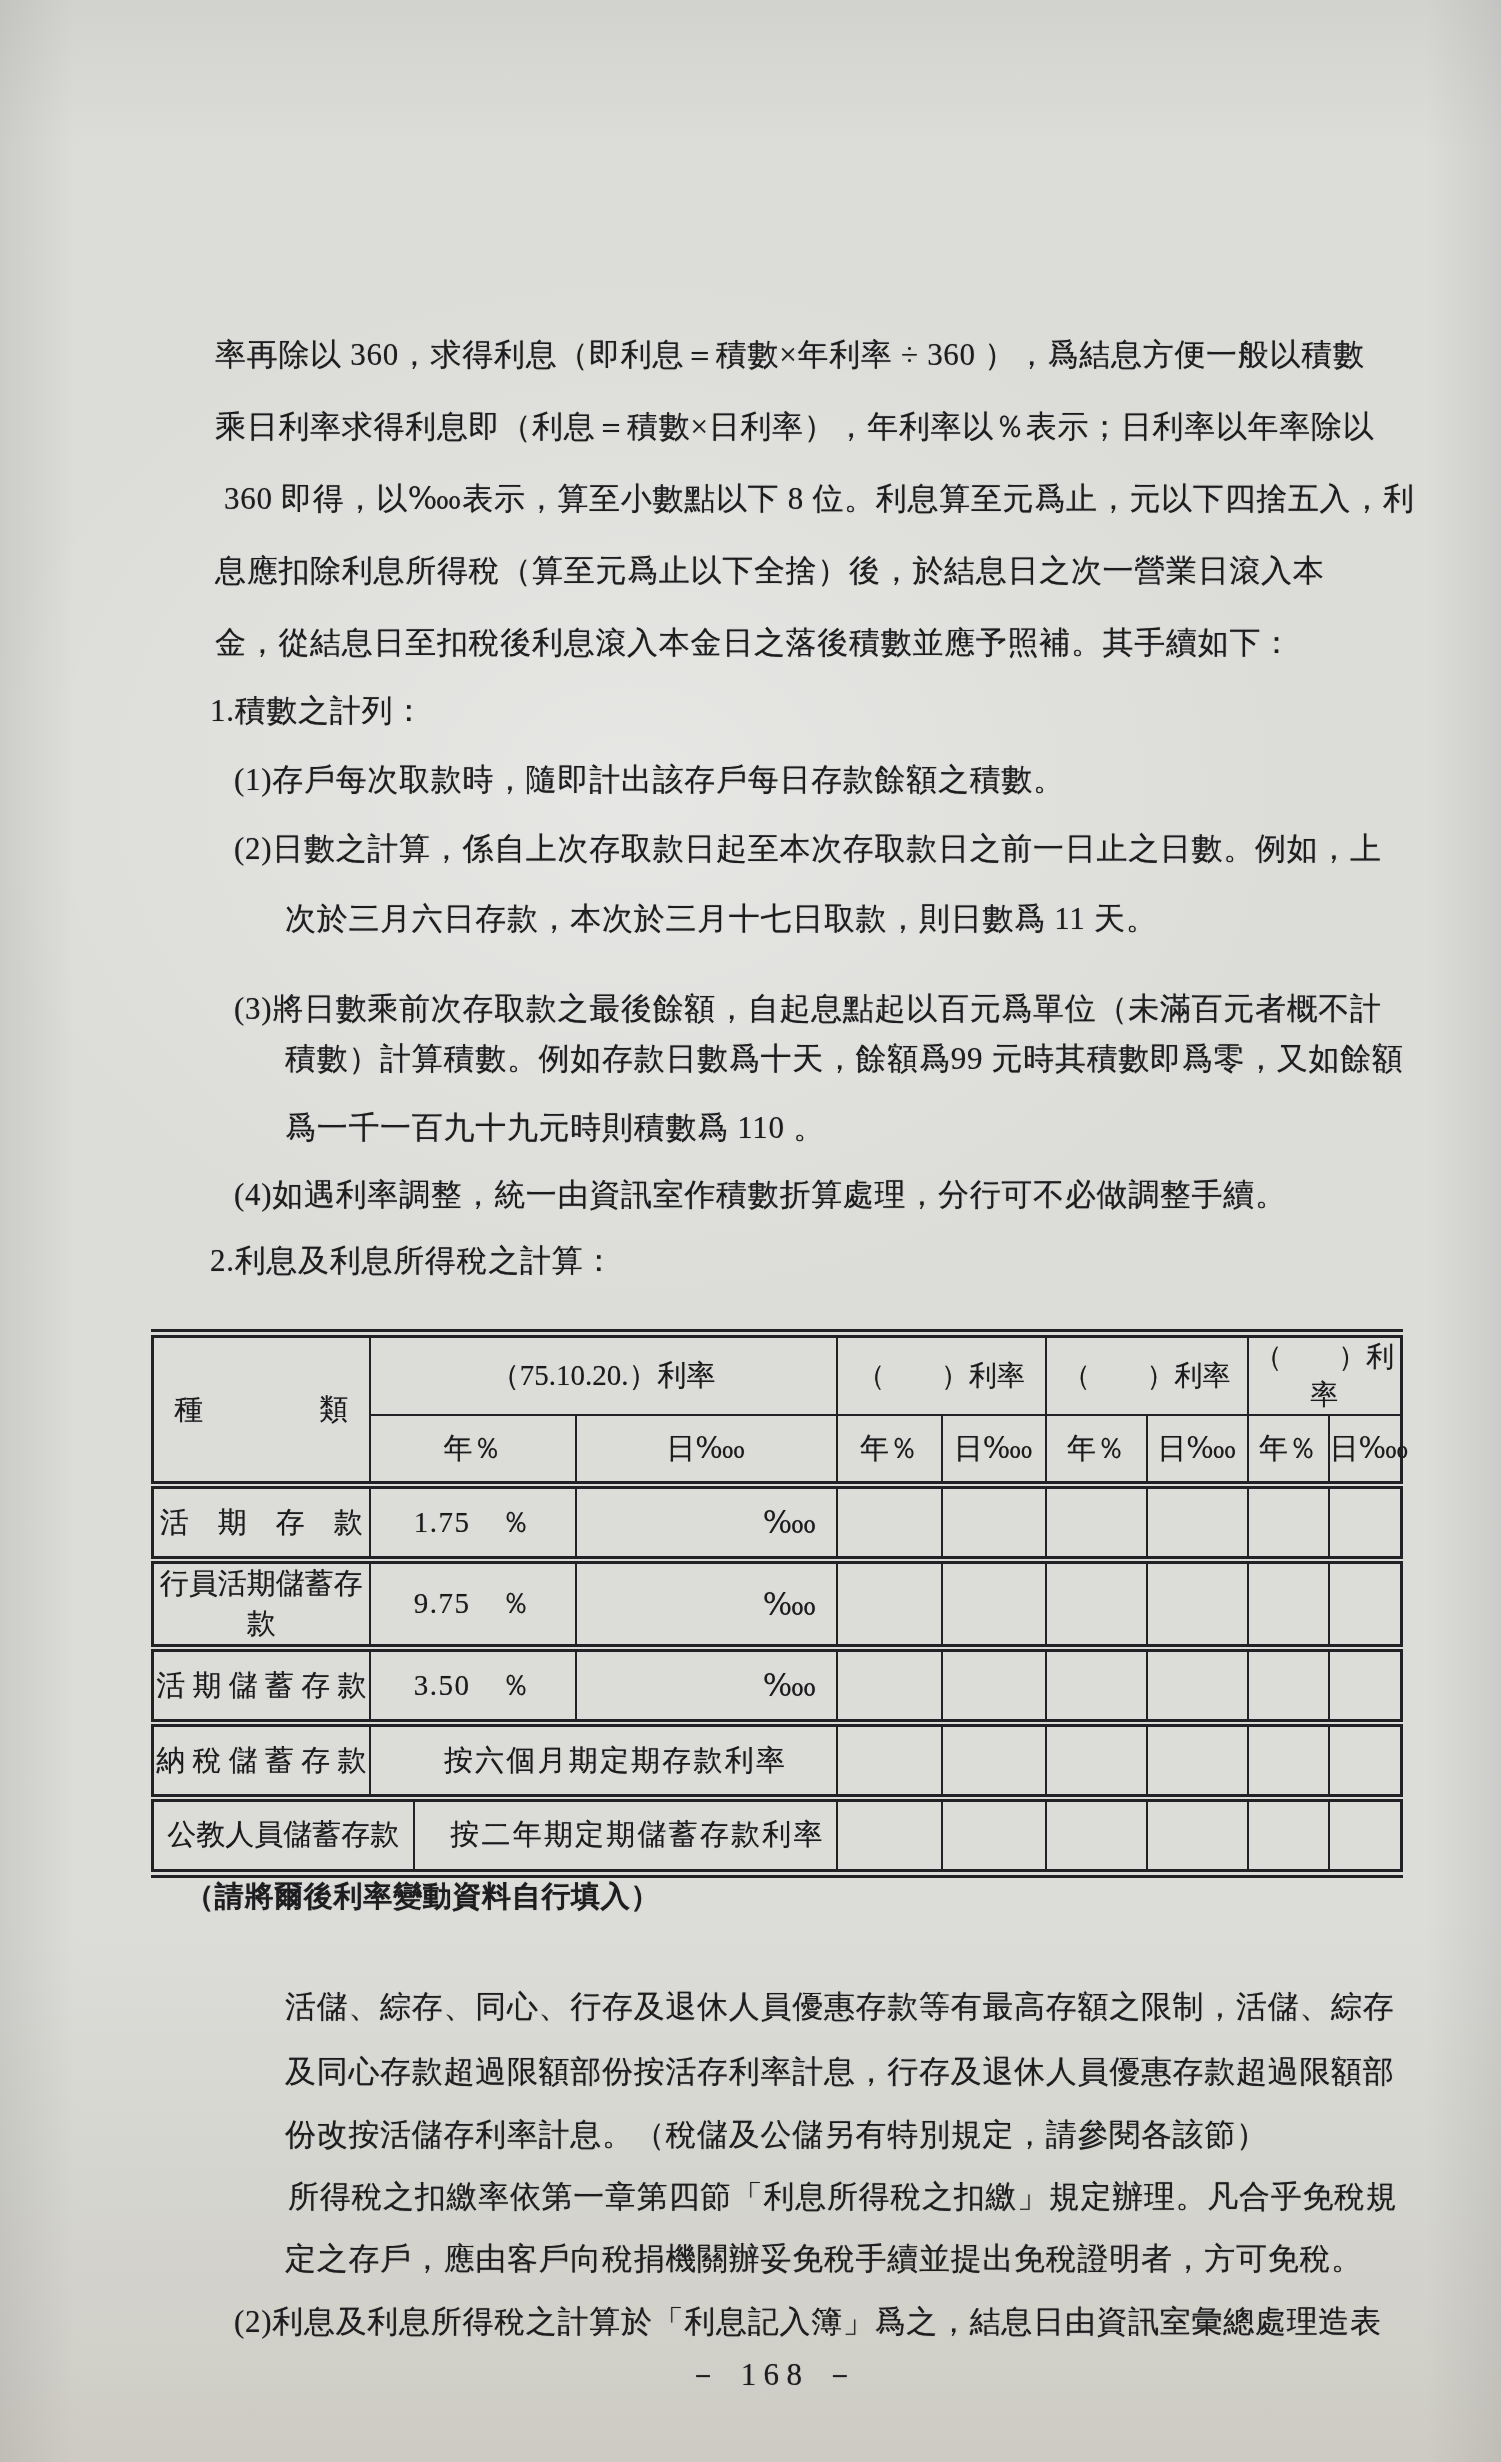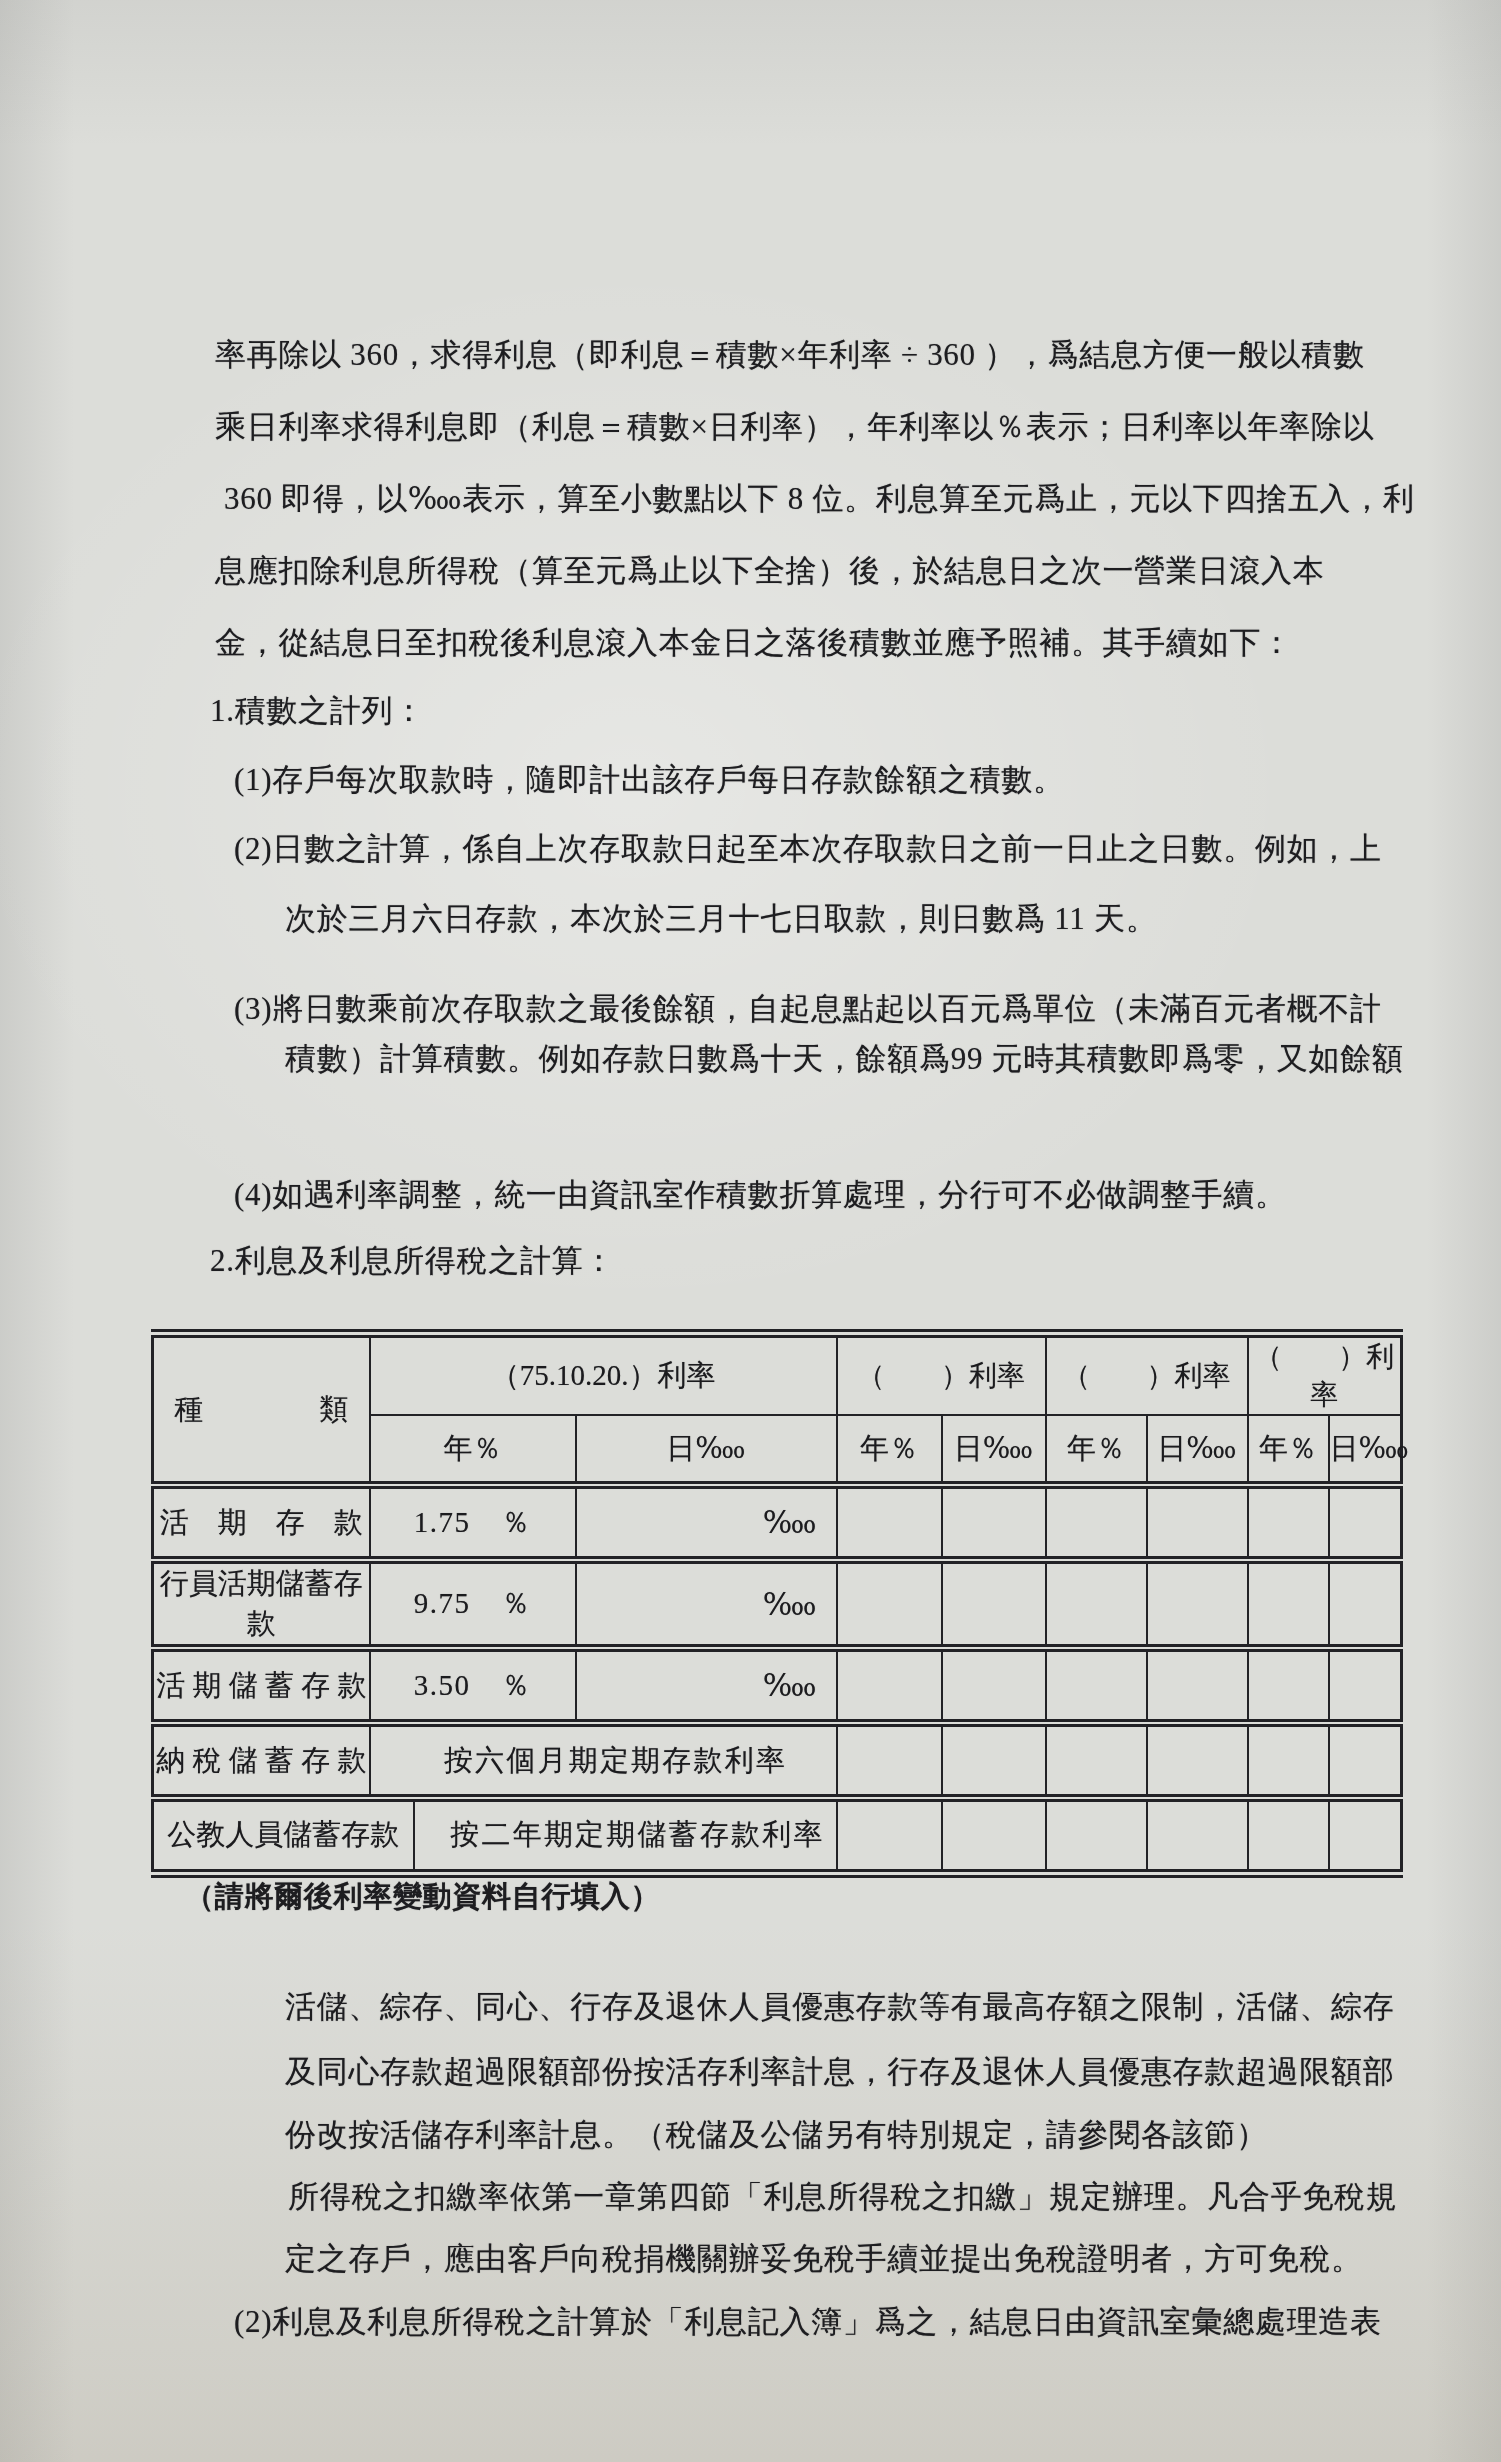--- a/index.html
+++ b/index.html
@@ -62,20 +62,21 @@
   <div class="line" style="left:224px;top:478px;">360 即得，以‱表示，算至小數點以下 8 位。利息算至元爲止，元以下四捨五入，利</div>
   <div class="line" style="left:215px;top:550px;">息應扣除利息所得稅（算至元爲止以下全捨）後，於結息日之次一營業日滾入本</div>
   <div class="line" style="left:215px;top:622px;">金，從結息日至扣稅後利息滾入本金日之落後積數並應予照補。其手續如下：</div>
 
   <div class="line" style="left:210px;top:690px;">1.積數之計列：</div>
   <div class="line" style="left:234px;top:759px;">(1)存戶每次取款時，隨即計出該存戶每日存款餘額之積數。</div>
   <div class="line" style="left:234px;top:828px;text-align:center;">(2)日數之計算，係自上次存取款日起至本次存取款日之前一日止之日數。例如，上</div>
   <div class="line" style="left:285px;top:898px;">次於三月六日存款，本次於三月十七日取款，則日數爲 11 天。</div>
   <div class="line" style="left:234px;top:988px;">(3)將日數乘前次存取款之最後餘額，自起息點起以百元爲單位（未滿百元者概不計</div>
   <div class="line" style="left:285px;top:1038px;">積數）計算積數。例如存款日數爲十天，餘額爲99 元時其積數即爲零，又如餘額</div>
+  <div class="line" style="left:285px;top:1107px;">爲一千一百九十九元時則積數爲 110 。</div>
   <div class="line" style="left:234px;top:1174px;">(4)如遇利率調整，統一由資訊室作積數折算處理，分行可不必做調整手續。</div>
 
   <div class="line" style="left:210px;top:1240px;">2.利息及利息所得稅之計算：</div>
 
 
   <div id="rate-table-wrap">
     <table class="rates">
       <colgroup>
         <col class="cA">
           <col class="cB">
@@ -165,15 +166,16 @@
 
   <div class="line" id="table-note" style="left:185px;top:1877px;">（請將爾後利率變動資料自行填入）</div>
 
   <div class="line" style="left:285px;top:1986px;">活儲、綜存、同心、行存及退休人員優惠存款等有最高存額之限制，活儲、綜存</div>
   <div class="line" style="left:285px;top:2051px;">及同心存款超過限額部份按活存利率計息，行存及退休人員優惠存款超過限額部</div>
   <div class="line" style="left:285px;top:2114px;">份改按活儲存利率計息。（稅儲及公儲另有特別規定，請參閱各該節）</div>
   <div class="line" style="left:288px;top:2176px;">所得稅之扣繳率依第一章第四節「利息所得稅之扣繳」規定辦理。凡合乎免稅規</div>
   <div class="line" style="left:285px;top:2238px;">定之存戶，應由客戶向稅捐機關辦妥免稅手續並提出免稅證明者，方可免稅。</div>
   <div class="line" style="left:234px;top:2301px;">(2)利息及利息所得稅之計算於「利息記入簿」爲之，結息日由資訊室彙總處理造表</div>
 
+  <div class="line" id="page-number" style="left:151px;top:2354px;width:1248px;text-align:center;">－ 168 －</div>
 
 </div>
 
 
 </body></html>

